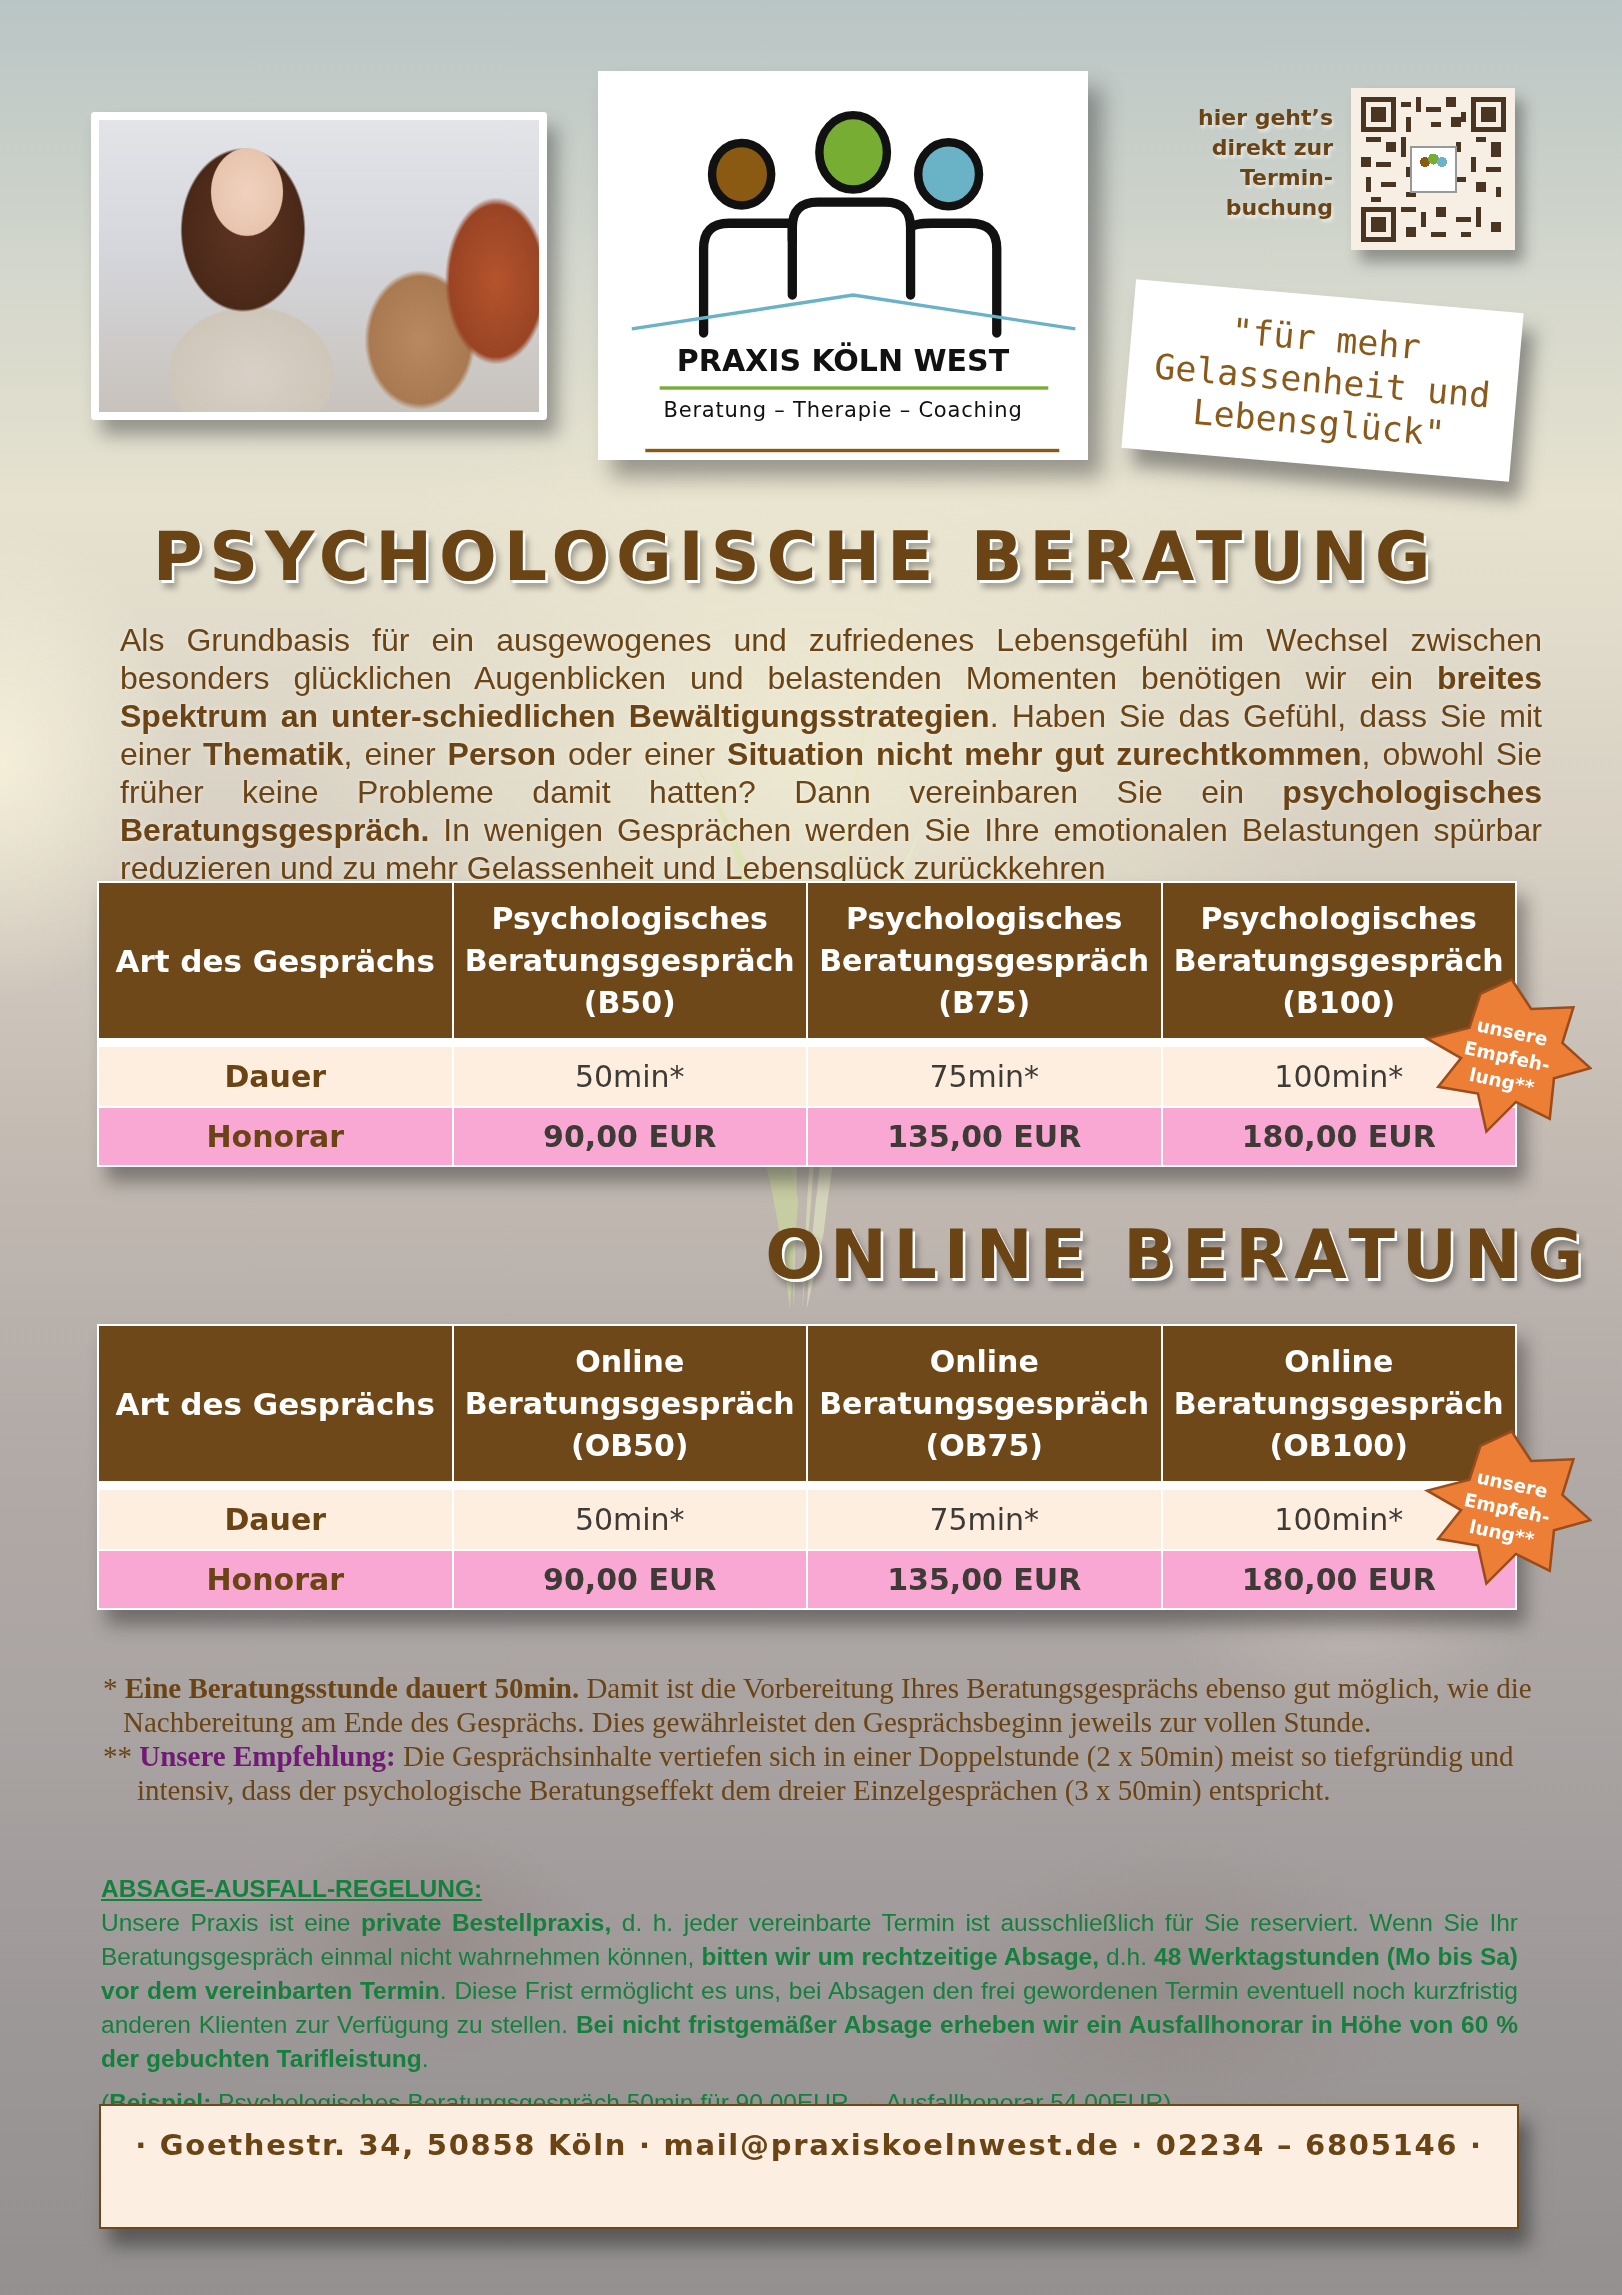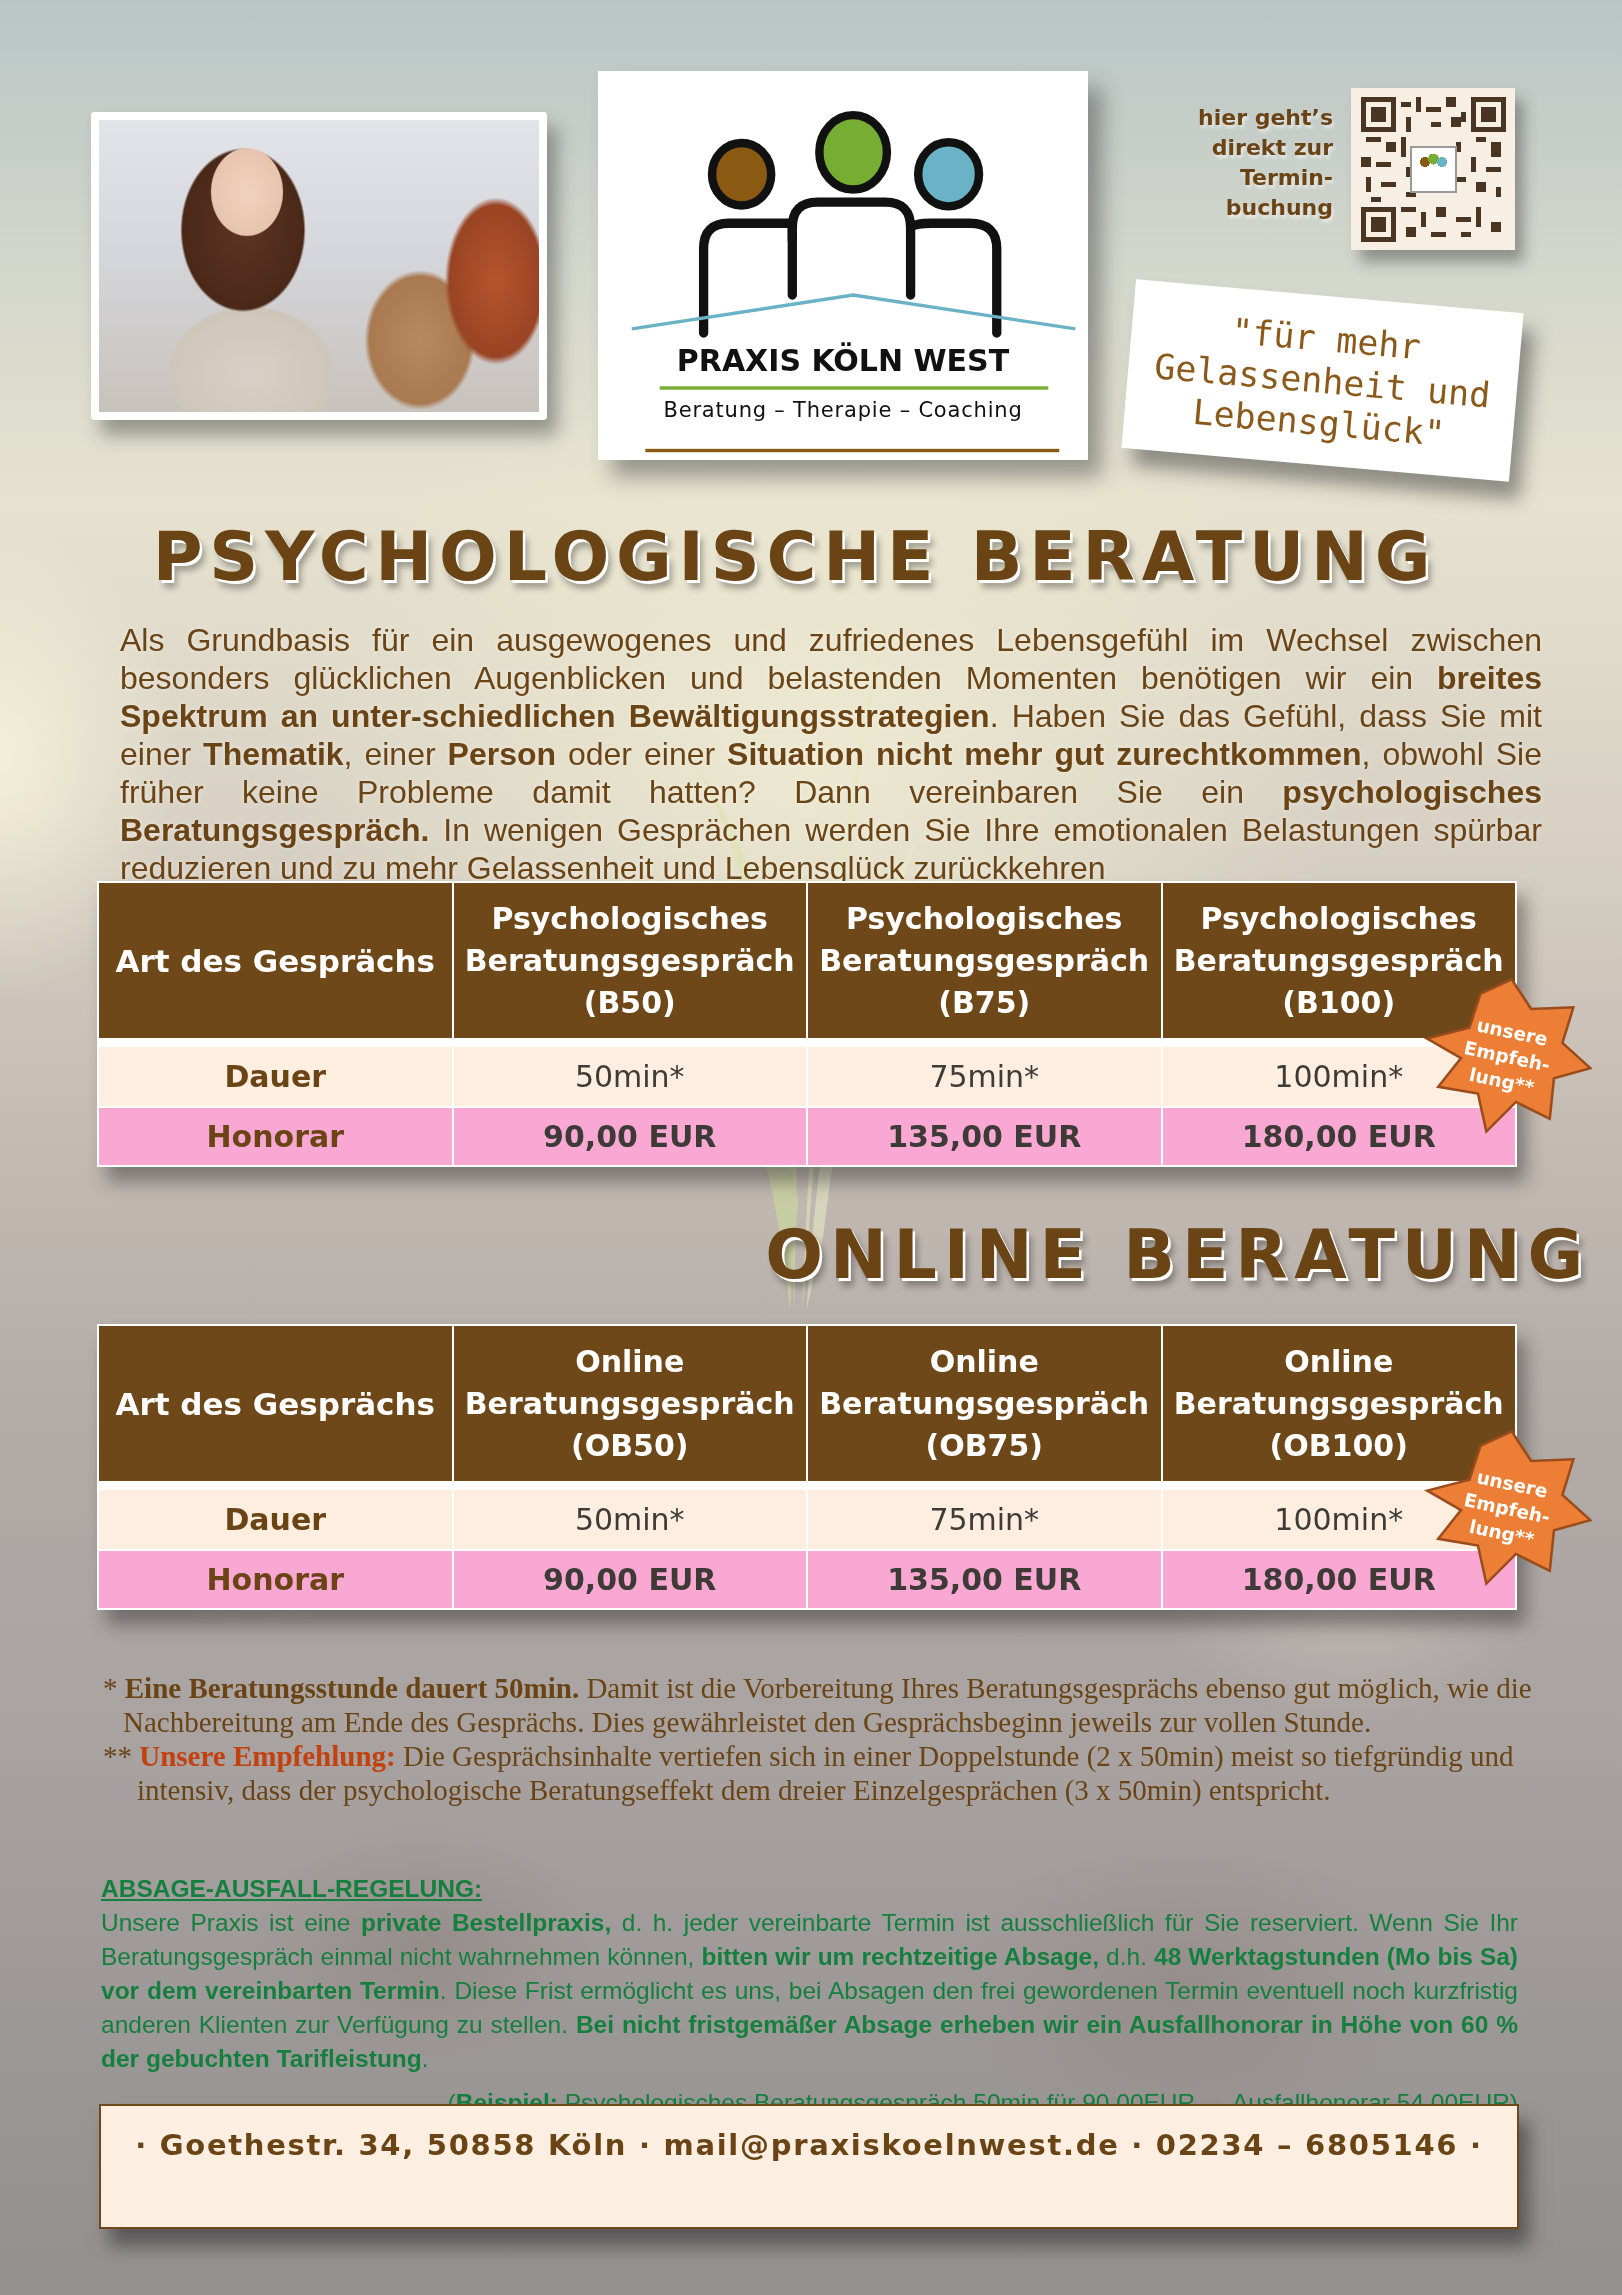--- a/index.html
+++ b/index.html
@@ -117,28 +117,28 @@
     font-family: "DejaVu Sans", sans-serif; font-weight: bold; font-size: 18.6px; line-height: 25px; color: #fff;
     transform: rotate(12deg); white-space: pre-line;
   }
   .footnotes {
     position: absolute; left: 103px; top: 1671px; width: 1437px;
     font-family: Liberation Serif, serif;
     font-size: 29px; line-height: 34px; color: #6b4416;
   }
   .footnotes .fn { padding-left: 20px; text-indent: -20px; }
   .footnotes .fn2 { padding-left: 34px; text-indent: -34px; }
-  .footnotes .orange { color: #c2410c; font-weight: bold; }
+  .footnotes .orange { color: #701a75; font-weight: bold; }
   .cancel {
     position: absolute; left: 101px; top: 1872px; width: 1417px;
     font-family: "Liberation Sans Narrow", "Liberation Sans", sans-serif;
     font-size: 24.5px; line-height: 34px; color: #15803d; text-align: justify;
   }
   .cancel .title { font-weight: bold; text-decoration: underline; text-align: left; }
-  .cancel .example { margin-top: 10px; text-align: right; }
+  .cancel .example { margin-top: 10px; text-align: left; }
   .contact {
     position: absolute; left: 99px; top: 2104px; width: 1420px; height: 125px;
     background: #fcefe1; border: 2.5px solid #6e4819;
     box-shadow: 10px 17px 17px rgba(40,40,40,0.55);
     font-family: "DejaVu Sans", sans-serif; font-weight: bold; font-size: 29px; color: #6b4416;
     letter-spacing: 1.7px; text-align: center; padding-top: 17px; line-height: 44px;
   }
 </style>
 </head>
 <body>

